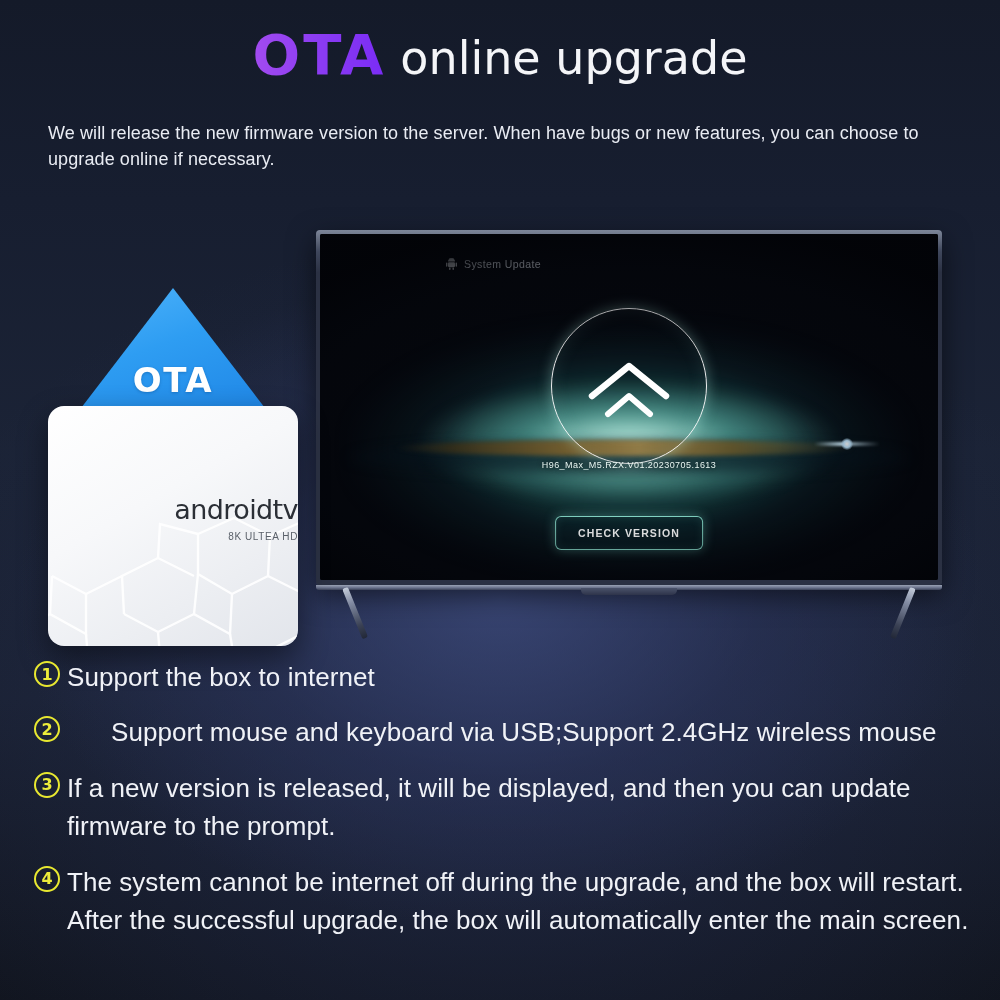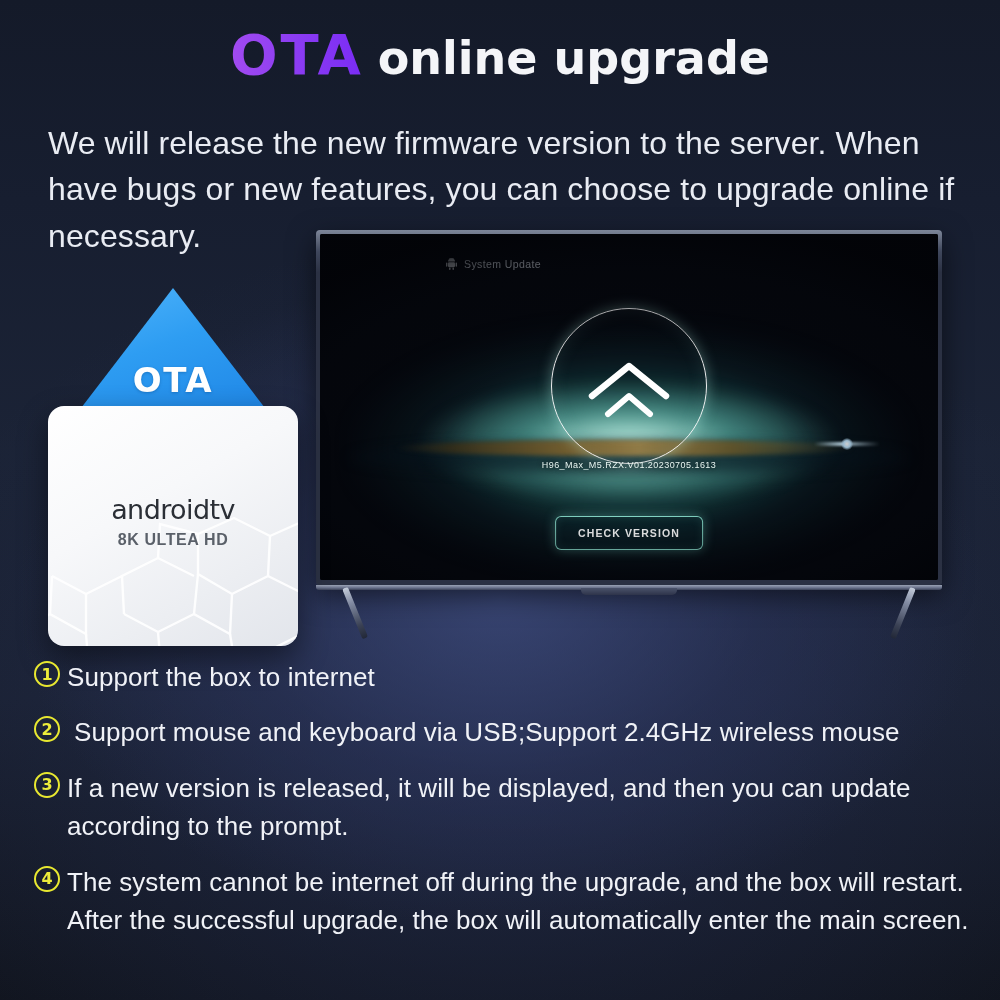--- a/index.html
+++ b/index.html
@@ -27,29 +27,29 @@
     white-space:nowrap;
   }
   .h-ota {
     font-size:56px; font-weight:bold; letter-spacing:3px;
     background:linear-gradient(90deg,#a24bf0 0%, #8d3df2 45%, #7a2cf5 100%);
     -webkit-background-clip:text; background-clip:text;
     -webkit-text-fill-color:transparent; color:#8d3df2;
     font-family:"DejaVu Sans", sans-serif;
   }
   .h-rest {
-    font-size:46px; font-weight:bold; color:#f4f5f8; letter-spacing:0px;
+    font-size:46px; font-weight:normal; color:#f4f5f8; letter-spacing:0px;
     margin-left:14px;
     font-family:"DejaVu Sans", sans-serif;
   }
 
   
   .intro {
     position:absolute; top:120px; left:48px; width:940px;
-    color:#e9ecf3; font-size:32px; line-height:1.45;
+    color:#e9ecf3; font-size:18px; line-height:1.45;
     letter-spacing:0.1px;
   }
 
   
   .tv-wrap { position:absolute; left:316px; top:230px; width:626px; height:410px; }
   .tv-body {
     position:absolute; left:0; top:0; width:626px; height:355px;
     background:linear-gradient(180deg,#7d8699 0%, #5e6679 3%, #3f475c 6%, #2b3143 12%);
     border-radius:4px 4px 3px 3px;
     padding:4px 4px 5px 4px;
@@ -175,44 +175,44 @@
   }
   .atv-box {
     position:absolute; left:0; top:118px; width:250px; height:240px;
     background:linear-gradient(150deg,#ffffff 0%, #f7f8fa 40%, #eceef2 72%, #e2e5eb 100%);
     border-radius:16px;
     overflow:hidden;
     box-shadow:0 12px 30px rgba(0,0,0,0.45);
   }
   .hexes { position:absolute; inset:0; opacity:0.95; }
   .atv-label {
-    position:absolute; left:0; right:0; top:88px; text-align:center;
+    position:absolute; left:0; right:0; top:88px; text-align:right;
   }
   .atv-wordmark {
     position:relative; display:inline-block;
     font-size:27px; color:#2b2f36; letter-spacing:-0.6px;
     font-family:"DejaVu Sans", sans-serif;
   }
   .atv-sub {
-    margin-top:6px; font-size:16px; color:#5a6069; letter-spacing:0.6px;font-weight:bold;
+    margin-top:6px; font-size:10px; color:#5a6069; letter-spacing:0.6px;
   }
 
   
   .list { position:absolute; left:34px; top:658px; width:945px; }
   .li { display:flex; align-items:flex-start; margin-bottom:17px; }
   .li-num {
     flex:0 0 auto;
     width:26px; height:26px; margin-top:3px; margin-right:7px;
     border:2px solid #e8e830; border-radius:50%;
     color:#ecec3a; font-size:16px; font-weight:bold;
     display:flex; align-items:center; justify-content:center;
     font-family:"DejaVu Sans", sans-serif;
   }
   .li-txt { color:#f0f2f7; font-size:26px; line-height:1.48; letter-spacing:0.05px; }
-  .li-2 .li-txt { padding-left:7px; }
+  .li-2 .li-txt { padding-left:7px;margin-left:37px; }
 </style>
 </head>
 <body>
 
 <div id="page">
 
   <div class="header">
     <span class="h-ota">OTA</span><span class="h-rest">online upgrade</span>
   </div>
 
@@ -303,21 +303,21 @@
     <div class="li">
       <div class="li-num">1</div>
       <div class="li-txt">Support the box to internet</div>
     </div>
     <div class="li li-2">
       <div class="li-num">2</div>
       <div class="li-txt">Support mouse and keyboard via USB;Support 2.4GHz wireless mouse</div>
     </div>
     <div class="li">
       <div class="li-num">3</div>
-      <div class="li-txt">If a new version is released, it will be displayed, and then you can update according to the prompt.</div>
+      <div class="li-txt">If a new version is released, it will be displayed, and then you can update firmware to the prompt.</div>
     </div>
     <div class="li">
       <div class="li-num">4</div>
       <div class="li-txt">The system cannot be internet off during the upgrade, and the box will restart. After the successful upgrade, the box will automatically enter the main screen.</div>
     </div>
   </div>
 
 </div>
 
 </body></html>

